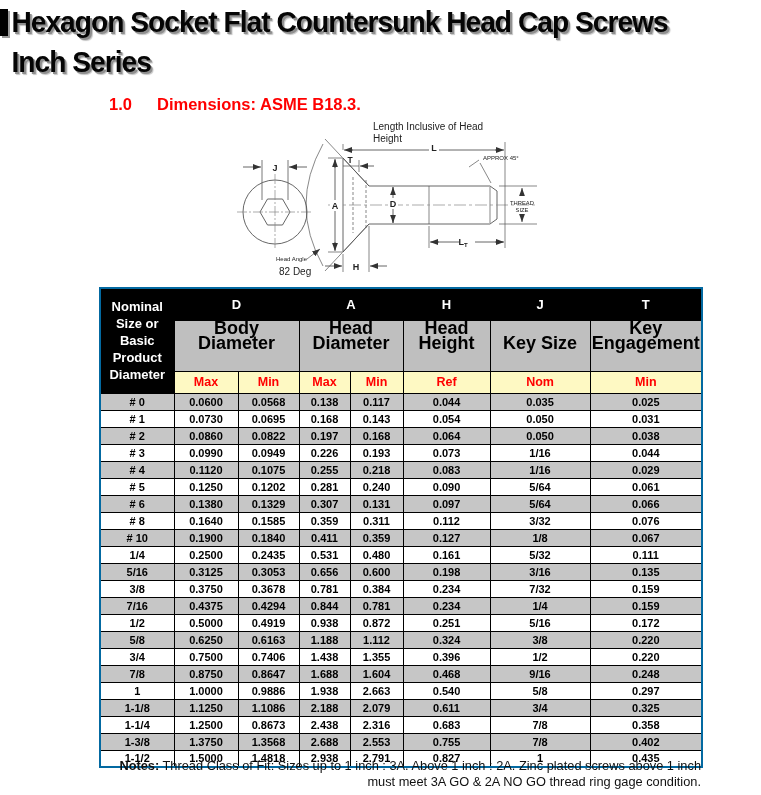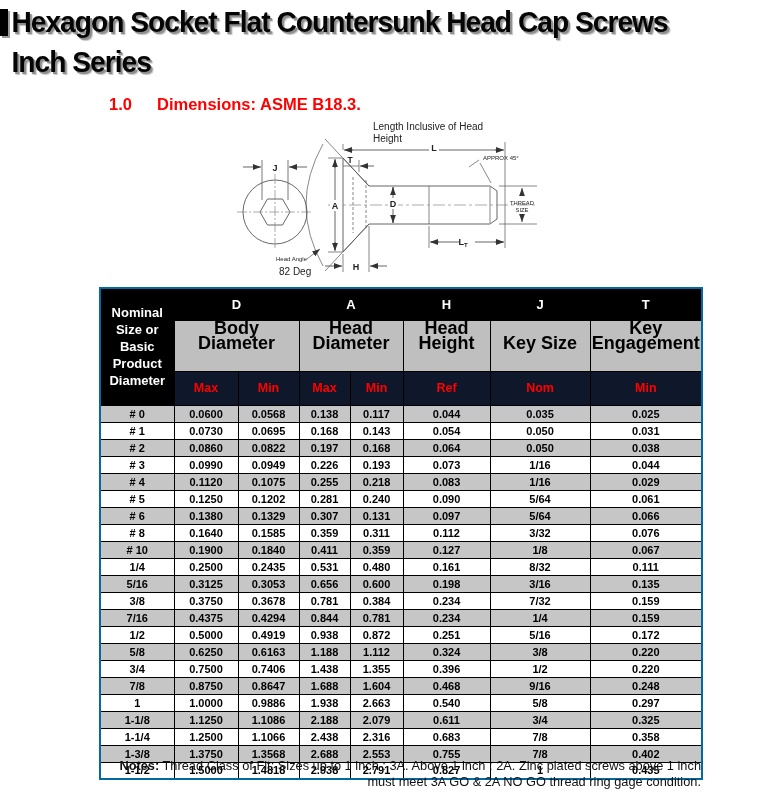--- a/index.html
+++ b/index.html
@@ -35,21 +35,21 @@
   }
   .spec-table td{
     border:1px solid #000;text-align:center;font-weight:bold;overflow:hidden;
   }
   .spec-table .corner{
     background:var(--header-black);color:#fff;font-size:12.5px;line-height:17px;
     white-space:pre-line;vertical-align:middle;
   }
   .spec-table .h-letters td{background:var(--header-black);color:#fff;font-size:13px;height:32px;vertical-align:middle;}
   .spec-table .h-names td{background:var(--header-gray);color:#000;font-size:18px;height:37px;vertical-align:bottom;padding-bottom:20px;white-space:pre-line;line-height:15px;}
-  .spec-table .h-subs td{background:#0f172a;color:var(--accent-red);font-size:12.5px;height:34px;vertical-align:middle;}
+  .spec-table .h-subs td{background:#fef9c3;color:var(--accent-red);font-size:12.5px;height:22px;vertical-align:middle;}
   .spec-table tbody td{font-size:11px;height:17px;white-space:nowrap;vertical-align:middle;background:#fff;}
   .spec-table tbody tr.shaded td{background:var(--row-gray);}
   .notes{
     position:absolute;left:97px;top:758px;width:604px;font-size:12.8px;line-height:16px;color:#111;text-align:right;
   }
   .notes b{font-weight:bold;}
 </style>
 </head>
 <body>
 
@@ -297,21 +297,21 @@
         <td>1/8</td>
         <td>0.067</td>
       </tr>
       <tr>
         <td>1/4</td>
         <td>0.2500</td>
         <td>0.2435</td>
         <td>0.531</td>
         <td>0.480</td>
         <td>0.161</td>
-        <td>8/32</td>
+        <td>5/32</td>
         <td>0.111</td>
       </tr>
       <tr class="shaded">
         <td>5/16</td>
         <td>0.3125</td>
         <td>0.3053</td>
         <td>0.656</td>
         <td>0.600</td>
         <td>0.198</td>
         <td>3/16</td>
@@ -393,21 +393,21 @@
         <td>1.1086</td>
         <td>2.188</td>
         <td>2.079</td>
         <td>0.611</td>
         <td>3/4</td>
         <td>0.325</td>
       </tr>
       <tr>
         <td>1-1/4</td>
         <td>1.2500</td>
-        <td>1.1066</td>
+        <td>0.8673</td>
         <td>2.438</td>
         <td>2.316</td>
         <td>0.683</td>
         <td>7/8</td>
         <td>0.358</td>
       </tr>
       <tr class="shaded">
         <td>1-3/8</td>
         <td>1.3750</td>
         <td>1.3568</td>

